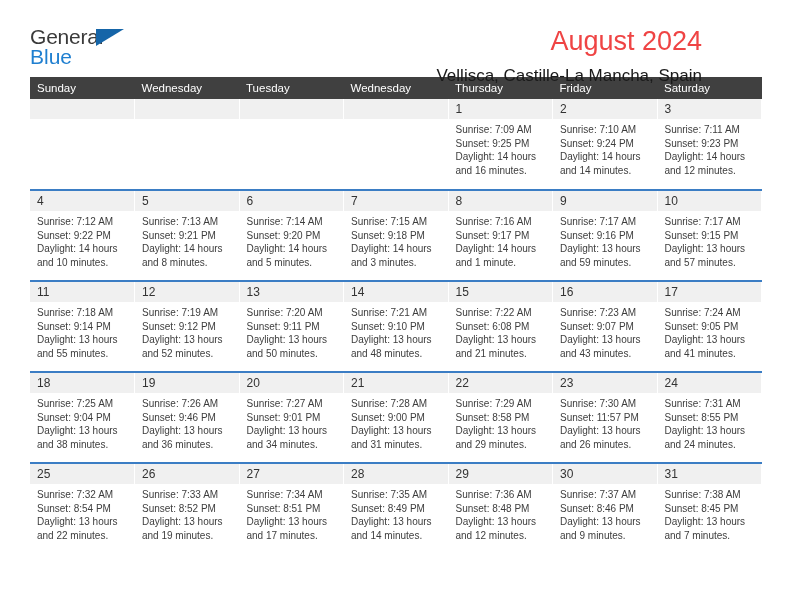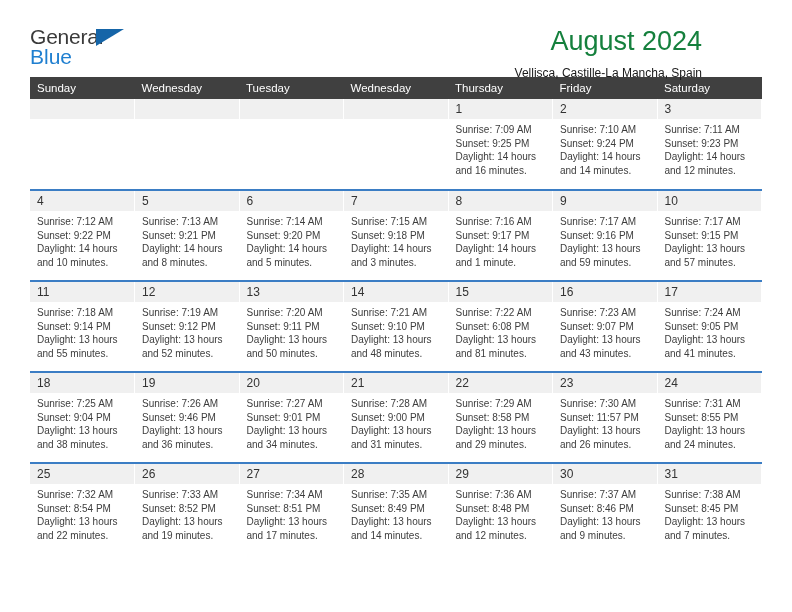--- a/index.html
+++ b/index.html
@@ -49,26 +49,26 @@
     height: 0;
     border-left: 28px solid #1565a8;
     border-bottom: 17px solid transparent;
   }
   .titles {
     text-align: right;
     padding-top: 0px;
   }
   .cal-title {
     font-size: 27px;
-    color: #15803d;
+    color: #ef4444;
     font-weight: normal;
     line-height: 1.15;
   }
   .cal-subtitle {
-    font-size: 12px;
+    font-size: 17px;
     color: #1a1a1a;
     margin-top: 9px;
   }
   
   .calendar {
     width: 732px;
     border-collapse: collapse;
     table-layout: fixed;
     margin-top: 5px;
   }
@@ -285,21 +285,21 @@
               <div>Daylight: 13 hours</div>
               <div>and 48 minutes.</div>
             </div>
           </td>
           <td>
             <div class="daynum">15</div>
             <div class="cellbody">
               <div>Sunrise: 7:22 AM</div>
               <div>Sunset: 6:08 PM</div>
               <div>Daylight: 13 hours</div>
-              <div>and 81 minutes.</div>
+              <div>and 21 minutes.</div>
             </div>
           </td>
           <td>
             <div class="daynum">16</div>
             <div class="cellbody">
               <div>Sunrise: 7:23 AM</div>
               <div>Sunset: 9:07 PM</div>
               <div>Daylight: 13 hours</div>
               <div>and 43 minutes.</div>
             </div>

